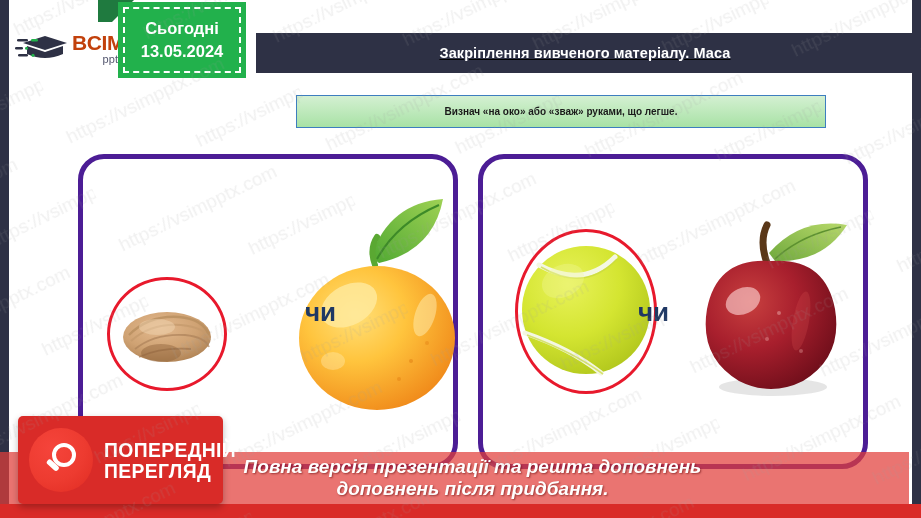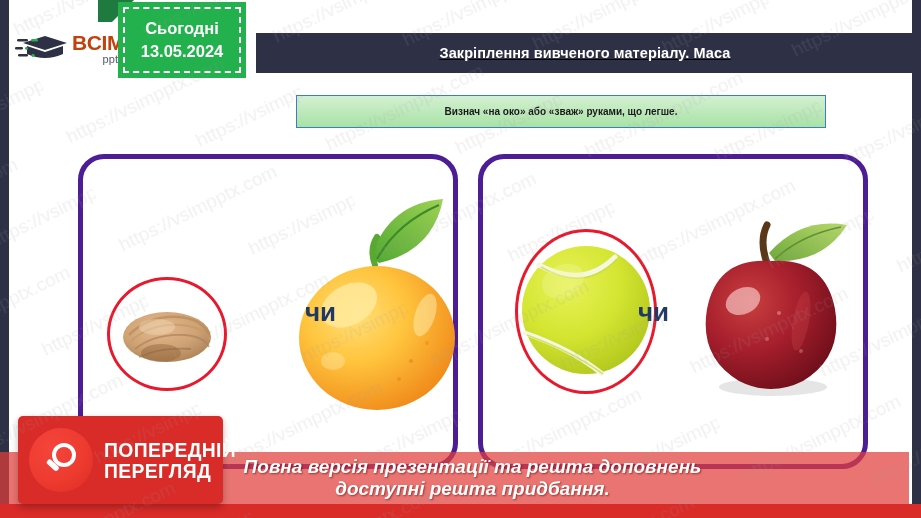--- a/index.html
+++ b/index.html
@@ -326,21 +326,21 @@
         <ellipse cx="120" cy="120" rx="8" ry="30" fill="#d85050" opacity="0.25" transform="rotate(10 120 120)"></ellipse>
         <circle cx="98" cy="112" r="2" fill="#e6a0a0" opacity="0.55"></circle>
         <circle cx="86" cy="138" r="2" fill="#e6a0a0" opacity="0.45"></circle>
         <circle cx="120" cy="150" r="2" fill="#e6a0a0" opacity="0.4"></circle>
       </svg>
     </div>
   </div>
 
   <div class="footer-band">
     <span class="footer-line">Повна версія презентації та решта доповнень</span>
-    <span class="footer-line">доступні решта придбання.</span>
+    <span class="footer-line">доповнень після придбання.</span>
   </div>
   <div class="footer-strip"></div>
 
   <div class="preview-badge">
     <span class="preview-circle">
       <svg width="40" height="40" viewBox="0 0 40 40">
         <circle cx="23" cy="15" r="10" fill="none" stroke="#ffffff" stroke-width="4"></circle>
         <rect x="5" y="22.5" width="14" height="5.6" rx="2.6" fill="#ffffff" transform="rotate(42 12 25)"></rect>
       </svg>
     </span>

